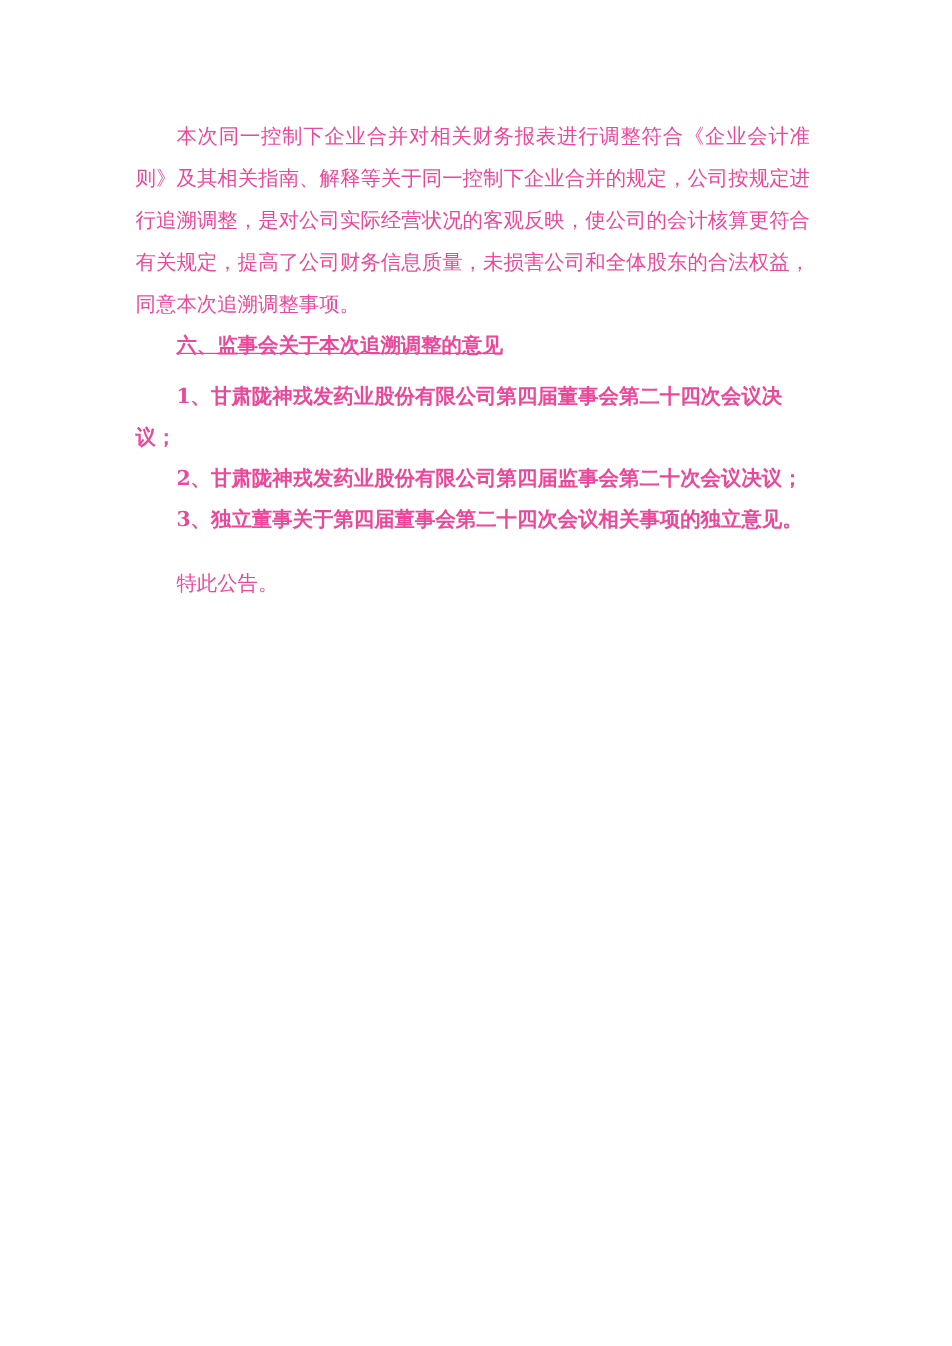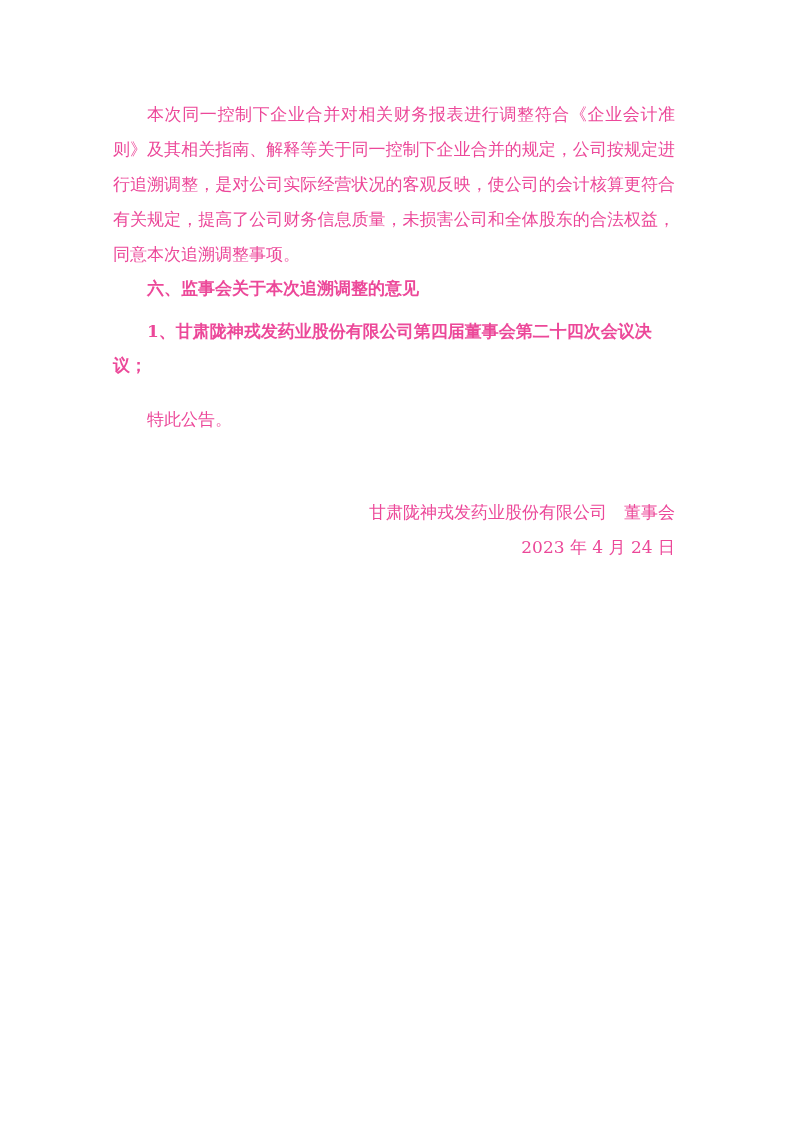--- a/index.html
+++ b/index.html
@@ -33,20 +33,21 @@
   .heading {
     font-family: "DejaVu Sans", "Liberation Sans", sans-serif;
     font-weight: bold;
     font-size: 17px;
     line-height: 26px;
     text-indent: 2em;
     margin: 0;
   }
   .heading-6 {
     margin-top: 3px;
+    text-decoration: underline;
   }
   .para-sec6 {
     margin-top: 17px;
   }
   .heading-7 {
     margin-top: 0;
   }
   .doc-list {
     margin-top: 13px;
   }
@@ -77,22 +78,20 @@
 <div class="page">
 
   <p class="para para-first">本次同一控制下企业合并对相关财务报表进行调整符合《企业会计准则》及其相关指南、解释等关于同一控制下企业合并的规定，公司按规定进行追溯调整，是对公司实际经营状况的客观反映，使公司的会计核算更符合有关规定，提高了公司财务信息质量，未损害公司和全体股东的合法权益，同意本次追溯调整事项。</p>
 
   <h3 class="heading heading-6">六、监事会关于本次追溯调整的意见</h3>
 
 
 
   <div class="doc-list">
     <div class="doc-list-item">1、甘肃陇神戎发药业股份有限公司第四届董事会第二十四次会议决议；</div>
+    <div class="doc-list-item">2、甘肃陇神戎发药业股份有限公司第四届监事会第二十次会议决议；</div>
+    <div class="doc-list-item">3、独立董事关于第四届董事会第二十四次会议相关事项的独立意见。</div>
   </div>
 
   <p class="closing">特此公告。</p>
 
-  <div class="signature-block">
-    <div class="signature-line">甘肃陇神戎发药业股份有限公司　董事会</div>
-    <div class="date-line">2023 年 4 月 24 日</div>
-  </div>
 
 </div>
 
 </body></html>

